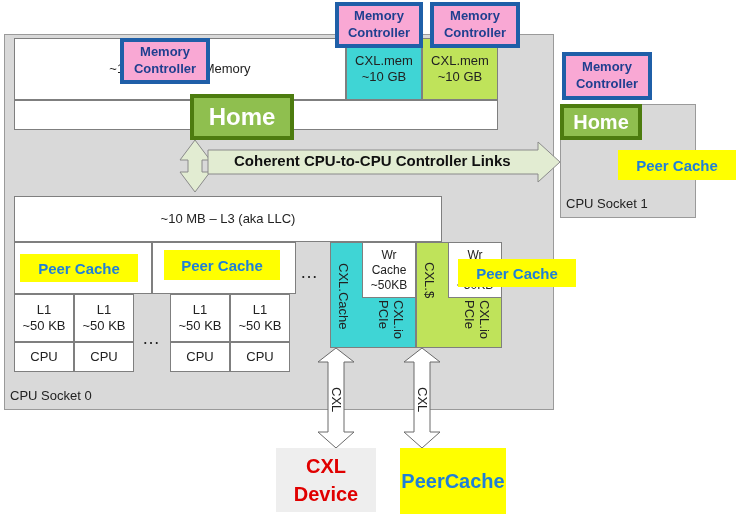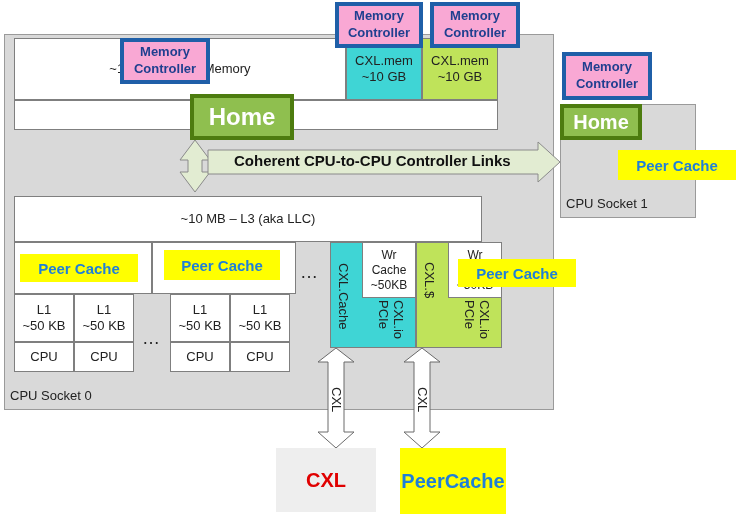--- a/index.html
+++ b/index.html
@@ -53,21 +53,21 @@
 <svg class="abs" style="left:0;top:0;" width="740" height="523">
   <polygon points="180,160 195,140 210,160 202,160 202,172 210,172 195,192 180,172 188,172 188,160" fill="#e2ecd2" stroke="#8a8a8a"></polygon>
   <polygon points="208,150 538,150 538,142 560,162 538,182 538,174 208,174" fill="#e2ecd2" stroke="#8a8a8a"></polygon>
   <polygon points="318,362 336,348 354,362 344,362 344,432 354,432 336,448 318,432 328,432 328,362" fill="#fff" stroke="#6a6a6a"></polygon>
   <polygon points="404,362 422,348 440,362 430,362 430,432 440,432 422,448 404,432 414,432 414,362" fill="#fff" stroke="#6a6a6a"></polygon>
 </svg>
 <div class="abs" style="left:234px;top:152px;font-weight:bold;font-size:15px;color:#111;">Coherent CPU-to-CPU Controller Links</div>
 <div class="abs vtext" style="left:329px;top:380px;height:40px;width:14px;">CXL</div>
 <div class="abs vtext" style="left:415px;top:380px;height:40px;width:14px;">CXL</div>
 
-<div class="abs white txt" style="left:14px;top:196px;width:468px;height:46px;">
+<div class="abs white txt" style="left:14px;top:196px;width:428px;height:46px;">
     <span>~10 MB – L3 (aka LLC)</span>
   </div>
 
 <div class="abs white" style="left:14px;top:242px;width:138px;height:52px;"></div>
 <div class="abs white" style="left:152px;top:242px;width:144px;height:52px;"></div>
 <div class="abs peer" style="left:20px;top:254px;width:118px;height:28px;">Peer Cache</div>
 <div class="abs peer" style="left:164px;top:250px;width:116px;height:30px;">Peer Cache</div>
 
 <div class="abs white txt" style="left:14px;top:294px;width:60px;height:48px;flex-direction:column;">
     <span>L1</span>
@@ -108,17 +108,18 @@
 <div class="abs white txt" style="left:448px;top:242px;width:54px;height:56px;flex-direction:column;font-size:12px;">
     <span>Wr</span>
     <span>C</span>
     <span>~50KB</span>
   </div>
 <div class="abs vtext" style="left:462px;top:300px;width:30px;height:46px;">CXL.io PCIe</div>
 <div class="abs peer" style="left:458px;top:259px;width:118px;height:28px;">Peer Cache</div>
 
 <div class="abs" style="left:276px;top:448px;width:100px;height:64px;background:#eeeeee;color:#e00000;font-weight:bold;font-size:20px;display:flex;flex-direction:column;align-items:center;justify-content:center;line-height:1.4;">
     <span>CXL</span>
+    <span>Device</span>
   </div>
 <div class="abs" style="left:400px;top:448px;width:106px;height:66px;background:#ffff00;color:#1f7fd8;font-weight:bold;font-size:20px;display:flex;flex-direction:row;align-items:center;justify-content:center;line-height:1.4;">
     <span>Peer</span>
     <span>Cache</span>
   </div>
 
 </body></html>

